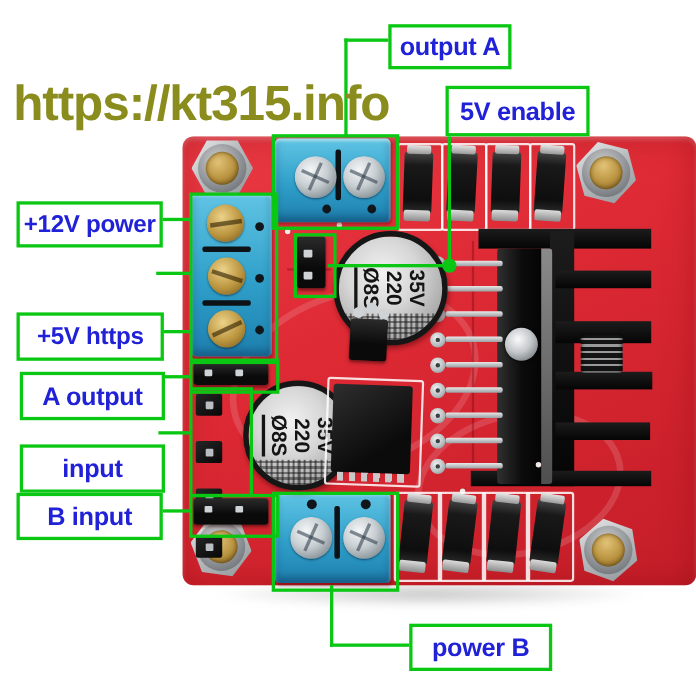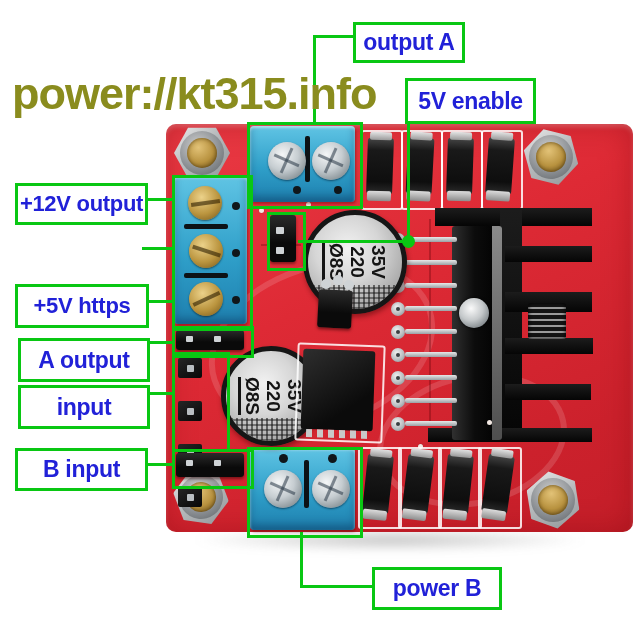--- a/index.html
+++ b/index.html
@@ -356,33 +356,33 @@
   <div class="abs lead-line" style="left:300px;top:532px;width:3px;height:56px;"></div>
   <div class="abs lead-line" style="left:300px;top:585px;width:74px;height:3px;"></div>
 
   <div class="abs callout fs23" style="left:353px;top:22px;width:106px;height:35px;">
       <span>output A</span>
     </div>
   <div class="abs callout fs23" style="left:405px;top:78px;width:125px;height:40px;">
       <span>5V enable</span>
     </div>
   <div class="abs callout fs22" style="left:15px;top:183px;width:127px;height:36px;">
-      <span>+12V output</span>
+      <span>+12V power</span>
     </div>
   <div class="abs callout fs22" style="left:15px;top:284px;width:128px;height:38px;">
       <span>+5V https</span>
     </div>
   <div class="abs callout fs23" style="left:18px;top:338px;width:126px;height:38px;">
       <span>A output</span>
     </div>
-  <div class="abs callout fs23" style="left:18px;top:385px;width:126px;height:38px;text-align:center;">
+  <div class="abs callout fs23" style="left:18px;top:404px;width:126px;height:38px;text-align:center;">
       <span>input</span>
     </div>
   <div class="abs callout fs23" style="left:15px;top:448px;width:127px;height:37px;">
       <span>B input</span>
     </div>
   <div class="abs callout fs23" style="left:372px;top:567px;width:124px;height:37px;">
       <span>power B</span>
     </div>
 
-  <div id="site-watermark" class="abs"><span>power://kt315.info</span></div>
+  <div id="site-watermark" class="abs"><span>https://kt315.info</span></div>
 
 </div>
 
 </body></html>

